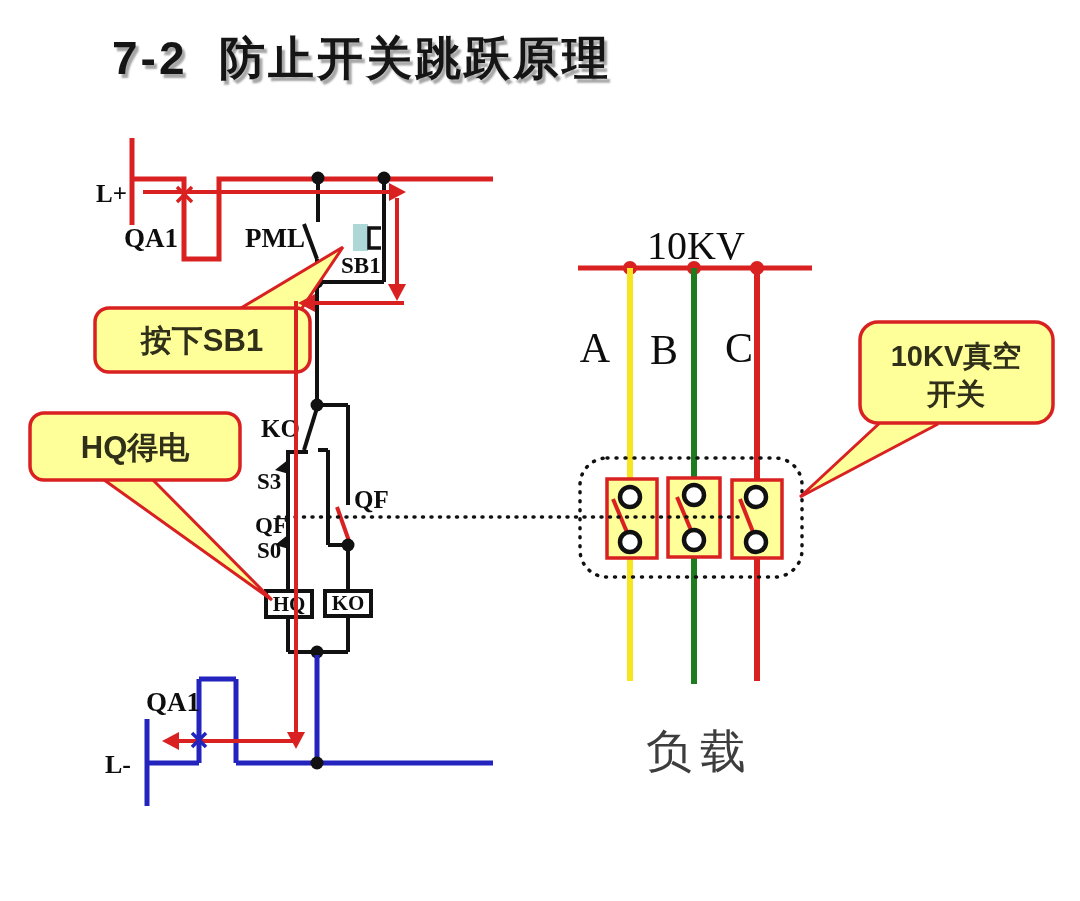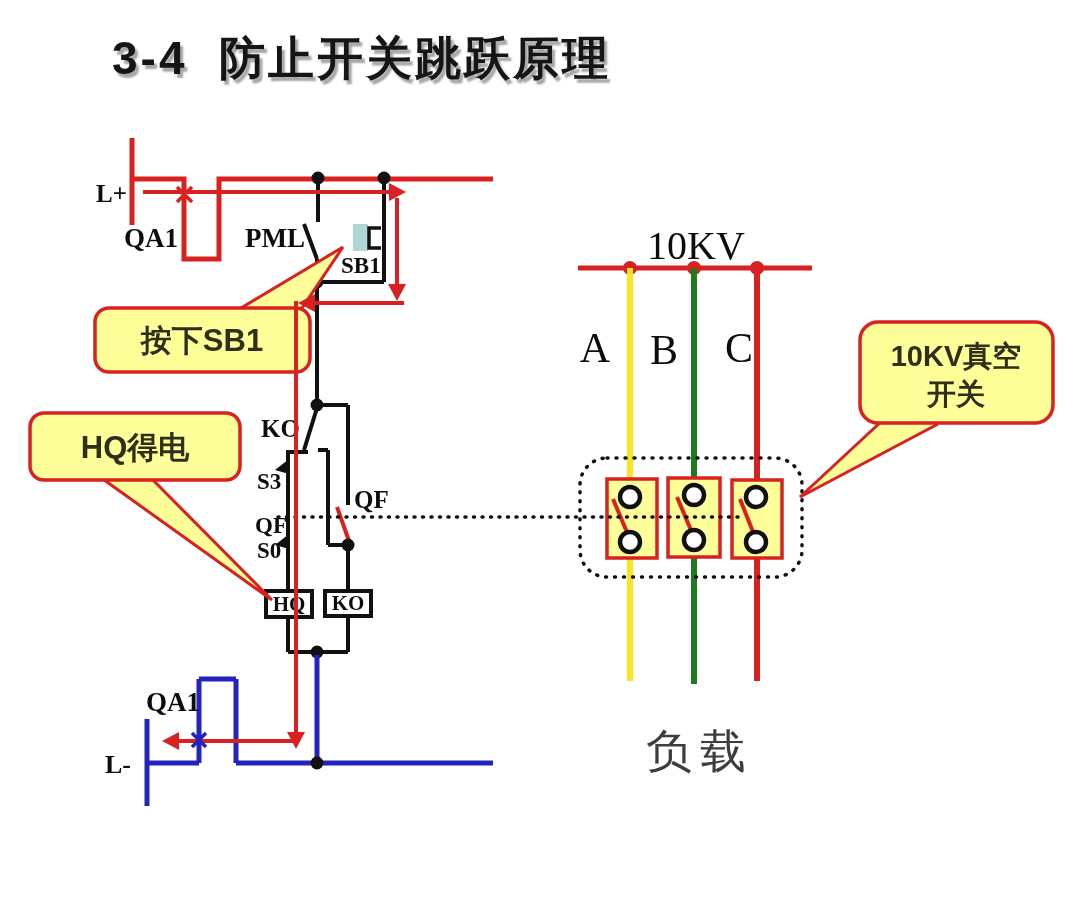--- a/index.html
+++ b/index.html
@@ -11,21 +11,21 @@
   svg{position:absolute;left:0;top:0;}
   .lbl{font-family:"Liberation Serif",serif;font-weight:bold;fill:#0d0d0d;}
   .lblreg{font-family:"Liberation Serif",serif;font-weight:normal;fill:#0d0d0d;}
   .cjk{font-family:"Liberation Sans",sans-serif;font-weight:bold;fill:#2f2f1a;}
   .load{font-family:"Liberation Sans",sans-serif;font-weight:500;fill:#3d3d3d;letter-spacing:8px;}
 </style>
 </head>
 <body>
 
 <div id="canvas">
-  <div id="title">3-4  防止开关跳跃原理</div>
+  <div id="title">7-2  防止开关跳跃原理</div>
 
   <svg width="1080" height="901" viewBox="0 0 1080 901">
 
     <g>
 
       <path d="M578,268 H812" stroke="#d92121" stroke-width="5" fill="none"></path>
       <circle cx="630" cy="268" r="7" fill="#d92121"></circle>
       <circle cx="694" cy="268" r="7" fill="#d92121"></circle>
       <circle cx="757" cy="268" r="7" fill="#d92121"></circle>
 

